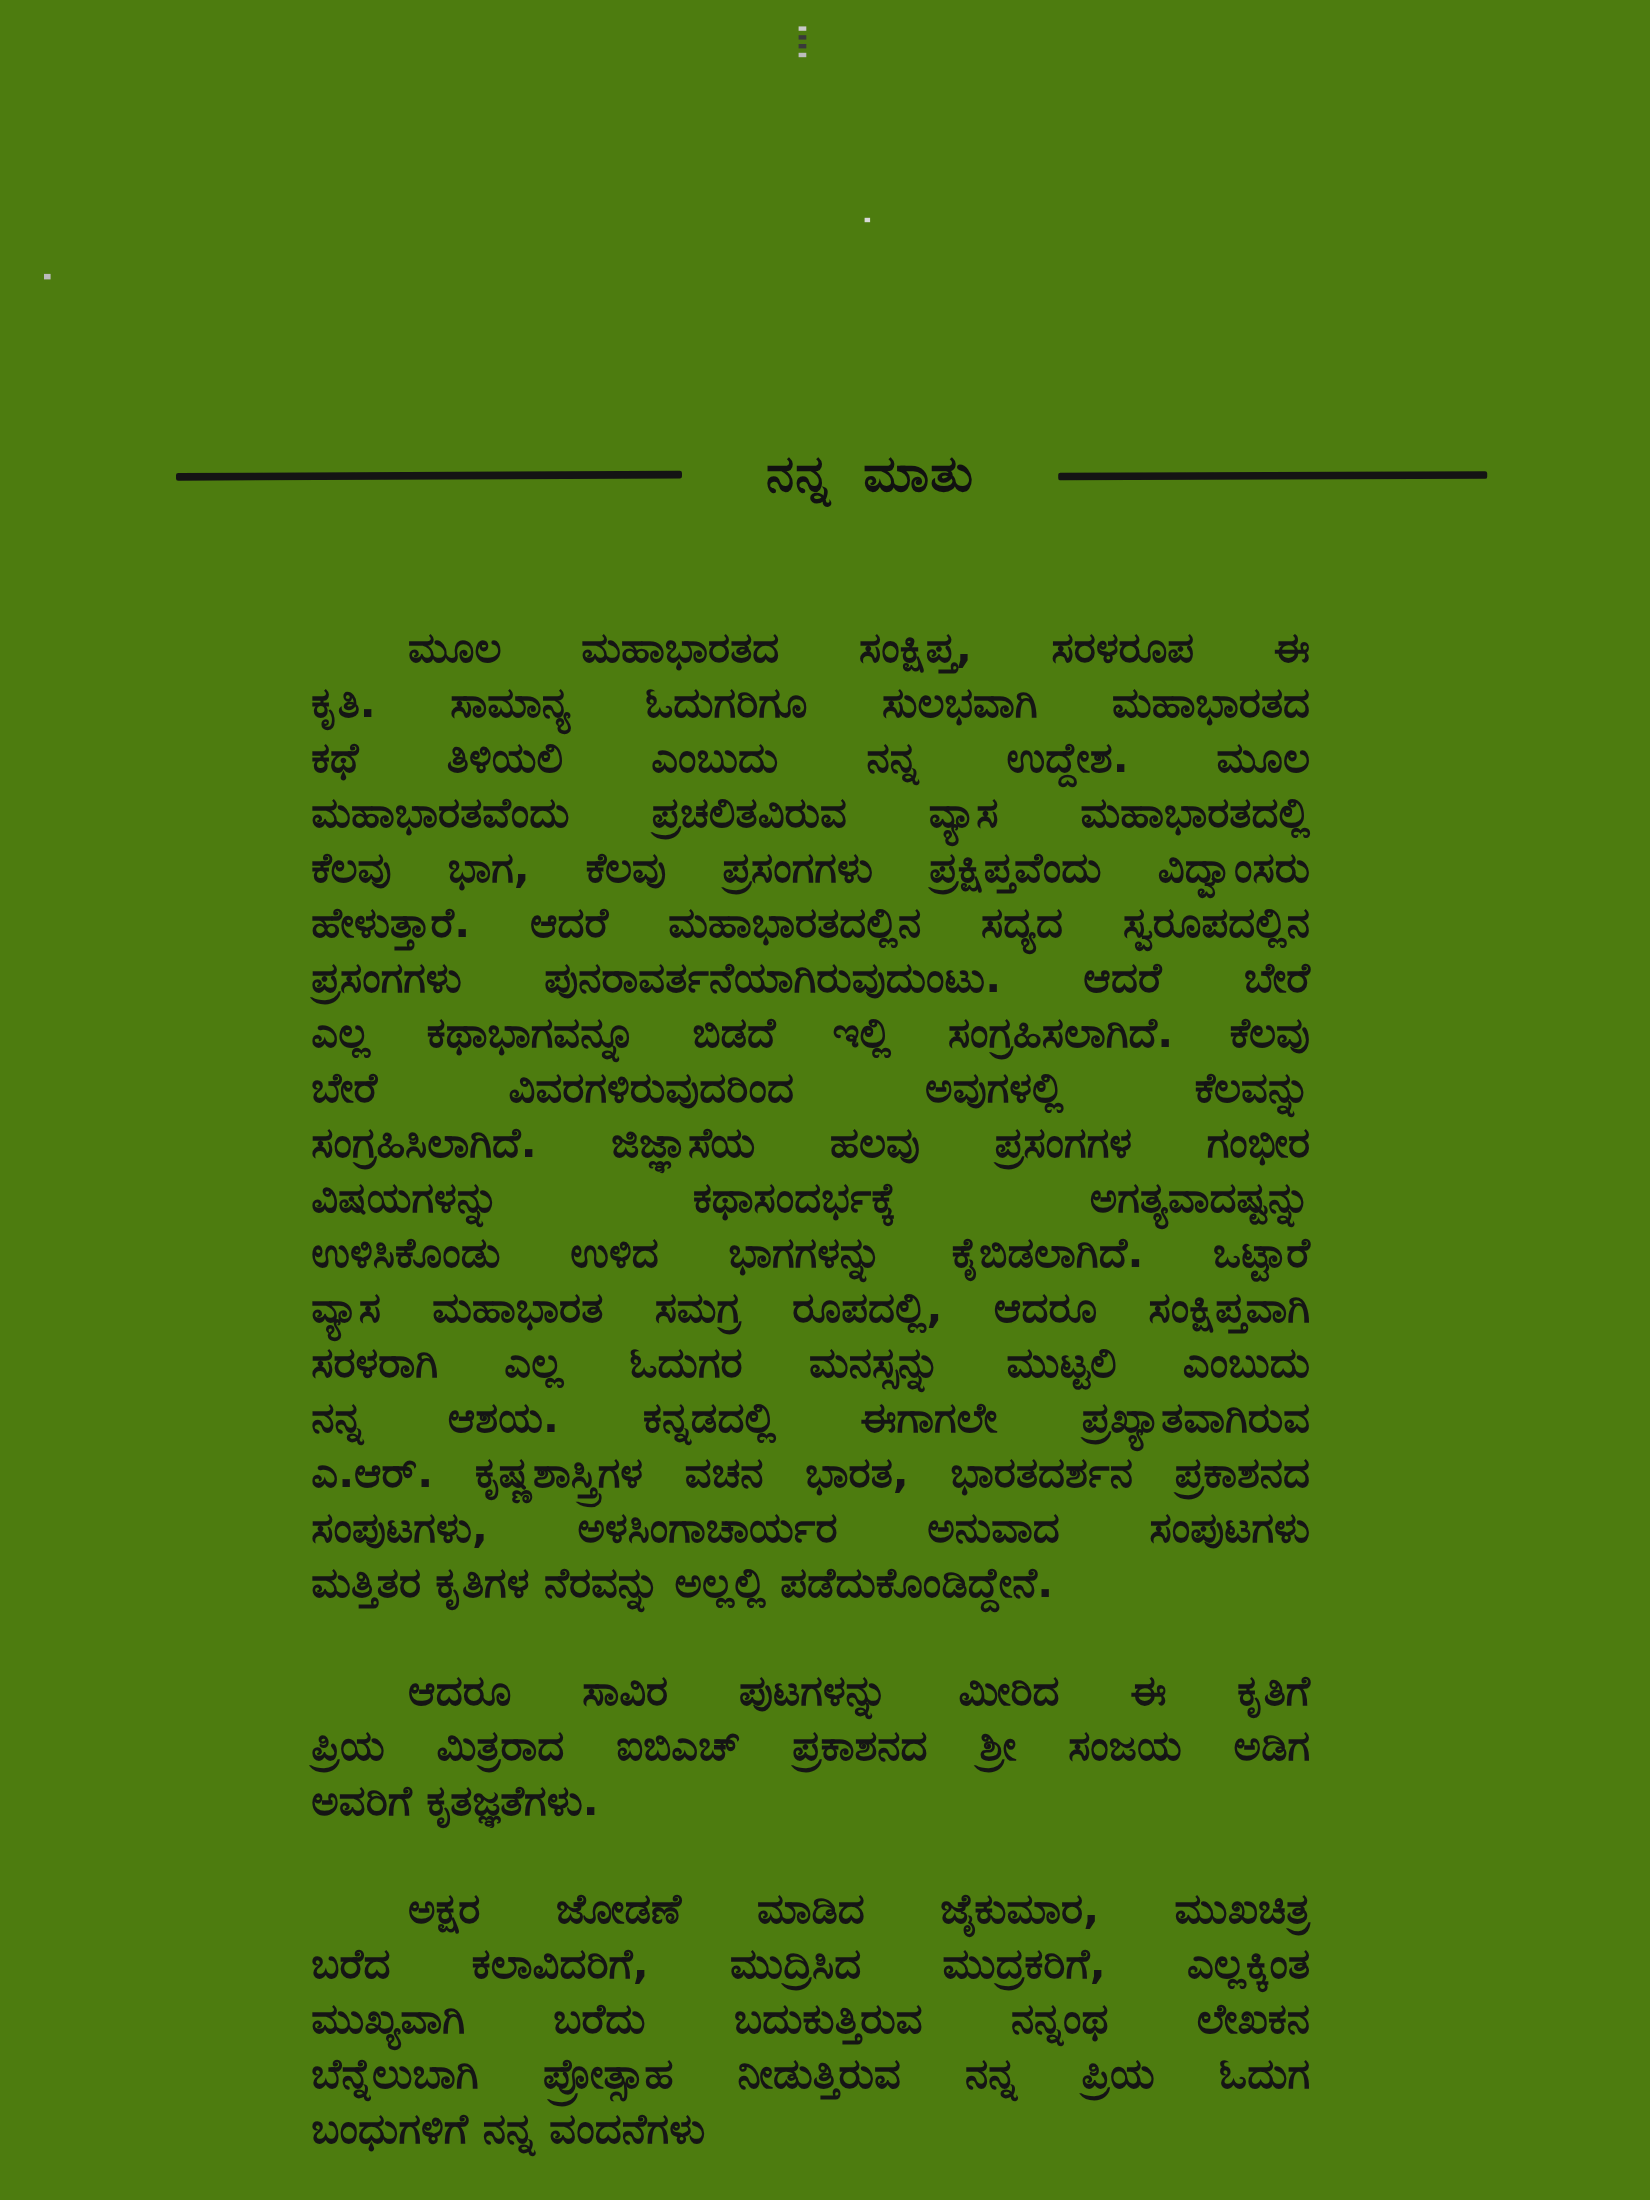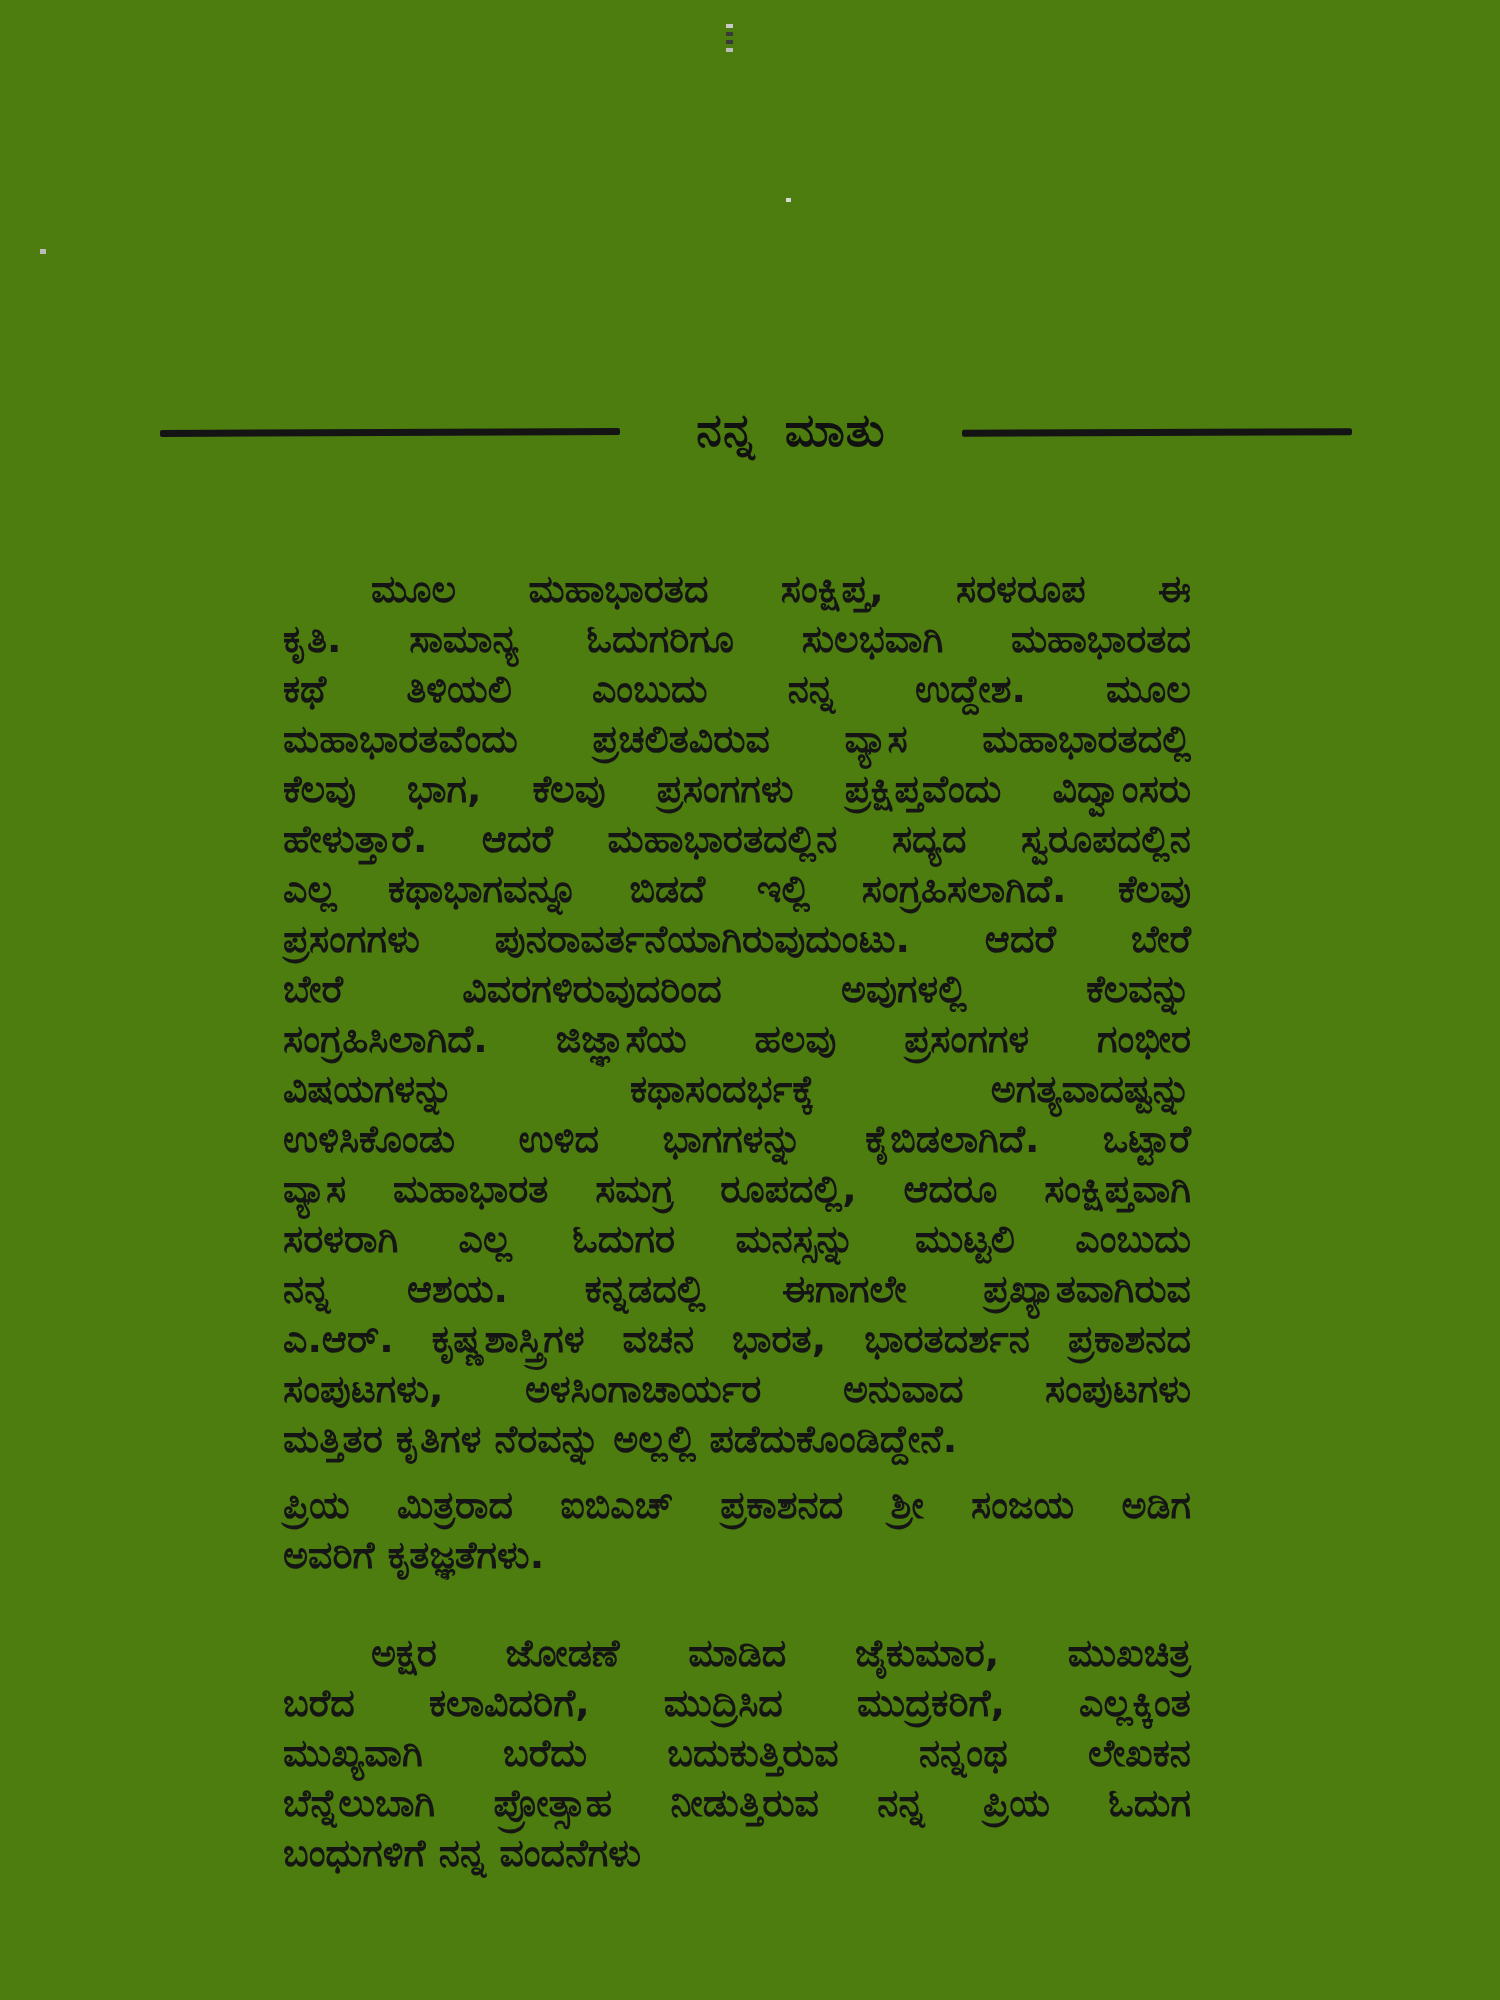--- a/index.html
+++ b/index.html
@@ -109,35 +109,36 @@
 
   <div class="text-block">
 
     <div class="paragraph">
       <div class="line indent">ಮೂಲ ಮಹಾಭಾರತದ ಸಂಕ್ಷಿಪ್ತ, ಸರಳರೂಪ ಈ</div>
       <div class="line">ಕೃತಿ. ಸಾಮಾನ್ಯ ಓದುಗರಿಗೂ ಸುಲಭವಾಗಿ ಮಹಾಭಾರತದ</div>
       <div class="line">ಕಥೆ ತಿಳಿಯಲಿ ಎಂಬುದು ನನ್ನ ಉದ್ದೇಶ. ಮೂಲ</div>
       <div class="line">ಮಹಾಭಾರತವೆಂದು ಪ್ರಚಲಿತವಿರುವ ವ್ಯಾಸ ಮಹಾಭಾರತದಲ್ಲಿ</div>
       <div class="line">ಕೆಲವು ಭಾಗ, ಕೆಲವು ಪ್ರಸಂಗಗಳು ಪ್ರಕ್ಷಿಪ್ತವೆಂದು ವಿದ್ವಾಂಸರು</div>
       <div class="line">ಹೇಳುತ್ತಾರೆ. ಆದರೆ ಮಹಾಭಾರತದಲ್ಲಿನ ಸದ್ಯದ ಸ್ವರೂಪದಲ್ಲಿನ</div>
+      <div class="line">ಪ್ರಸಂಗಗಳು ಪುನರಾವರ್ತನೆಯಾಗಿರುವುದುಂಟು. ಆದರೆ ಬೇರೆ</div>
       <div class="line">ಎಲ್ಲ ಕಥಾಭಾಗವನ್ನೂ ಬಿಡದೆ ಇಲ್ಲಿ ಸಂಗ್ರಹಿಸಲಾಗಿದೆ. ಕೆಲವು</div>
-      <div class="line">ಪ್ರಸಂಗಗಳು ಪುನರಾವರ್ತನೆಯಾಗಿರುವುದುಂಟು. ಆದರೆ ಬೇರೆ</div>
       <div class="line">ಬೇರೆ ವಿವರಗಳಿರುವುದರಿಂದ ಅವುಗಳಲ್ಲಿ ಕೆಲವನ್ನು</div>
       <div class="line">ಸಂಗ್ರಹಿಸಿಲಾಗಿದೆ. ಜಿಜ್ಞಾಸೆಯ ಹಲವು ಪ್ರಸಂಗಗಳ ಗಂಭೀರ</div>
       <div class="line">ವಿಷಯಗಳನ್ನು ಕಥಾಸಂದರ್ಭಕ್ಕೆ ಅಗತ್ಯವಾದಷ್ಟನ್ನು</div>
       <div class="line">ಉಳಿಸಿಕೊಂಡು ಉಳಿದ ಭಾಗಗಳನ್ನು ಕೈಬಿಡಲಾಗಿದೆ. ಒಟ್ಟಾರೆ</div>
       <div class="line">ವ್ಯಾಸ ಮಹಾಭಾರತ ಸಮಗ್ರ ರೂಪದಲ್ಲಿ, ಆದರೂ ಸಂಕ್ಷಿಪ್ತವಾಗಿ</div>
       <div class="line">ಸರಳರಾಗಿ ಎಲ್ಲ ಓದುಗರ ಮನಸ್ಸನ್ನು ಮುಟ್ಟಲಿ ಎಂಬುದು</div>
       <div class="line">ನನ್ನ ಆಶಯ. ಕನ್ನಡದಲ್ಲಿ ಈಗಾಗಲೇ ಪ್ರಖ್ಯಾತವಾಗಿರುವ</div>
       <div class="line">ಎ.ಆರ್. ಕೃಷ್ಣಶಾಸ್ತ್ರಿಗಳ ವಚನ ಭಾರತ, ಭಾರತದರ್ಶನ ಪ್ರಕಾಶನದ</div>
       <div class="line">ಸಂಪುಟಗಳು, ಅಳಸಿಂಗಾಚಾರ್ಯರ ಅನುವಾದ ಸಂಪುಟಗಳು</div>
       <div class="line last">ಮತ್ತಿತರ ಕೃತಿಗಳ ನೆರವನ್ನು ಅಲ್ಲಲ್ಲಿ ಪಡೆದುಕೊಂಡಿದ್ದೇನೆ.</div>
     </div>
 
     <div class="paragraph">
+      <div class="line indent">ಆದರೂ ಸಾವಿರ ಪುಟಗಳನ್ನು ಮೀರಿದ ಈ ಕೃತಿಗೆ</div>
       <div class="line">ಪ್ರಿಯ ಮಿತ್ರರಾದ ಐಬಿಎಚ್ ಪ್ರಕಾಶನದ ಶ್ರೀ ಸಂಜಯ ಅಡಿಗ</div>
       <div class="line last">ಅವರಿಗೆ ಕೃತಜ್ಞತೆಗಳು.</div>
     </div>
 
     <div class="paragraph">
       <div class="line indent">ಅಕ್ಷರ ಜೋಡಣೆ ಮಾಡಿದ ಜೈಕುಮಾರ, ಮುಖಚಿತ್ರ</div>
       <div class="line">ಬರೆದ ಕಲಾವಿದರಿಗೆ, ಮುದ್ರಿಸಿದ ಮುದ್ರಕರಿಗೆ, ಎಲ್ಲಕ್ಕಿಂತ</div>
       <div class="line">ಮುಖ್ಯವಾಗಿ ಬರೆದು ಬದುಕುತ್ತಿರುವ ನನ್ನಂಥ ಲೇಖಕನ</div>
       <div class="line">ಬೆನ್ನೆಲುಬಾಗಿ ಪ್ರೋತ್ಸಾಹ ನೀಡುತ್ತಿರುವ ನನ್ನ ಪ್ರಿಯ ಓದುಗ</div>
       <div class="line last">ಬಂಧುಗಳಿಗೆ ನನ್ನ ವಂದನೆಗಳು</div>

